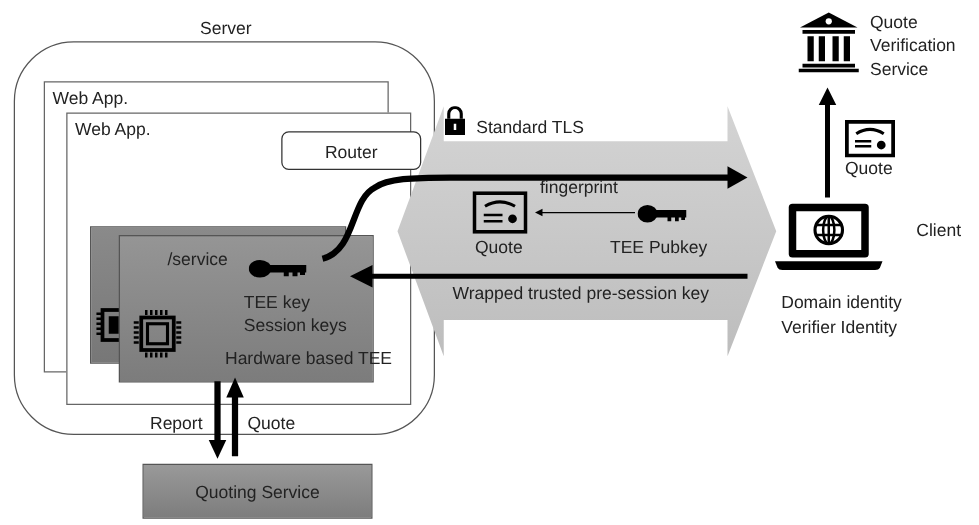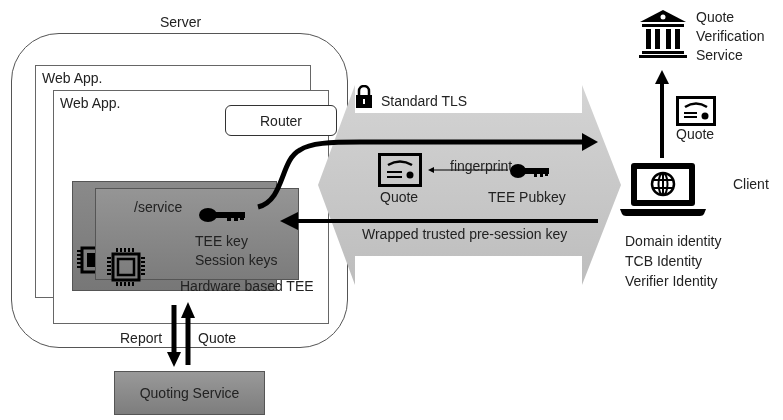--- a/index.html
+++ b/index.html
@@ -8,22 +8,22 @@
     .abs { position: absolute; }
     .txt { font-size: 14px; color: #222; white-space: nowrap; }
     svg.canvas { position: absolute; left: 0; top: 0; }
     .server-box { left: 11px; top: 33px; width: 337px; height: 315px; border: 1px solid #555;
                   border-radius: 48px; box-sizing: border-box; background: #fff; }
     .webapp1 { left: 35px; top: 65px; width: 276px; height: 233px; border: 1px solid #666; background: #fff; box-sizing: border-box; }
     .webapp2 { left: 53px; top: 90px; width: 276px; height: 234px; border: 1px solid #666; background: #fff; box-sizing: border-box; }
     .router { left: 225px; top: 105px; width: 112px; height: 31px; border: 1px solid #333; border-radius: 6px;
               box-sizing: border-box; background: #fff; display: flex; align-items: center; justify-content: center; font-size: 14px; }
     .tee-back { left: 72px; top: 181px; width: 205px; height: 110px; background: linear-gradient(#8a8a8a, #777); border: 1px solid #555; box-sizing: border-box; }
-    .tee-front { left: 95px; top: 188px; width: 204px; height: 92px; background: linear-gradient(#959595, #7c7c7c); border: 1px solid #555; box-sizing: border-box; }
-    .quoting { left: 114px; top: 371px; width: 151px; height: 44px; background: linear-gradient(#999, #7d7d7d);
+    .tee-front { left: 95px; top: 188px; width: 204px; height: 118px; background: linear-gradient(#959595, #7c7c7c); border: 1px solid #555; box-sizing: border-box; }
+    .quoting { left: 114px; top: 371px; width: 184px; height: 44px; background: linear-gradient(#999, #7d7d7d);
                border: 1px solid #555; box-sizing: border-box; display: flex; align-items: center; justify-content: center; font-size: 14px; color: #222; }
   </style>
 </head>
 <body>
 
 <div class="abs txt" style="left:160px; top:14px;text-align:center;">Server</div>
 <div class="abs server-box"></div>
 
 <div class="abs webapp1">
   <div class="abs txt" style="left:6px; top:4px;">Web App.</div>
@@ -131,21 +131,21 @@
 <div class="abs txt" style="left:381px; top:93px;">Standard TLS</div>
 
 <svg class="abs" style="left:378px; top:153px;" width="44" height="34">
   <rect x="1.5" y="1.5" width="41" height="31" fill="none" stroke="#000" stroke-width="3"></rect>
   <path d="M10,12 Q22,5 34,12" fill="none" stroke="#000" stroke-width="2.5"></path>
   <line x1="9" y1="19" x2="24" y2="19" stroke="#000" stroke-width="2"></line>
   <line x1="9" y1="24" x2="24" y2="24" stroke="#000" stroke-width="2"></line>
   <circle cx="32" cy="22" r="3.5" fill="#000"></circle>
 </svg>
 <div class="abs txt" style="left:380px; top:189px;">Quote</div>
-<div class="abs txt" style="left:432px; top:158px;margin-left:18px;">fingerprint</div>
+<div class="abs txt" style="left:432px; top:141px;">fingerprint</div>
 <svg class="abs" style="left:510px; top:162px;" width="40" height="18">
   <ellipse cx="8" cy="9" rx="8" ry="7" fill="#000"></ellipse>
   <rect x="13" y="6" width="26" height="6" fill="#000"></rect>
   <rect x="24" y="10" width="3" height="5" fill="#000"></rect>
   <rect x="30" y="10" width="3" height="5" fill="#000"></rect>
   <rect x="35" y="10" width="3" height="4" fill="#000"></rect>
 </svg>
 <div class="abs txt" style="left:488px; top:189px;text-align:right;">TEE Pubkey</div>
 <div class="abs txt" style="left:362px; top:226px;text-align:center;">Wrapped trusted pre-session key</div>
 
@@ -187,15 +187,14 @@
   <circle cx="45" cy="24" r="11" fill="none" stroke="#000" stroke-width="2.5"></circle>
   <ellipse cx="45" cy="24" rx="4.5" ry="11" fill="none" stroke="#000" stroke-width="2"></ellipse>
   <line x1="34" y1="20" x2="56" y2="20" stroke="#000" stroke-width="2"></line>
   <line x1="34" y1="28" x2="56" y2="28" stroke="#000" stroke-width="2"></line>
   <line x1="45" y1="13" x2="45" y2="35" stroke="#000" stroke-width="2"></line>
   <path d="M2,49 L88,49 L86,54 Q85,56 82,56 L8,56 Q5,56 4,54 Z" fill="#000"></path>
 </svg>
 <div class="abs txt" style="left:733px; top:176px;">Client</div>
 <div class="abs txt" style="left:625px; top:231px; line-height:20px;">
   <div>Domain identity</div>
-  <div>TCB Identity</div>
   <div>Verifier Identity</div>
 </div>
 
 </body></html>

